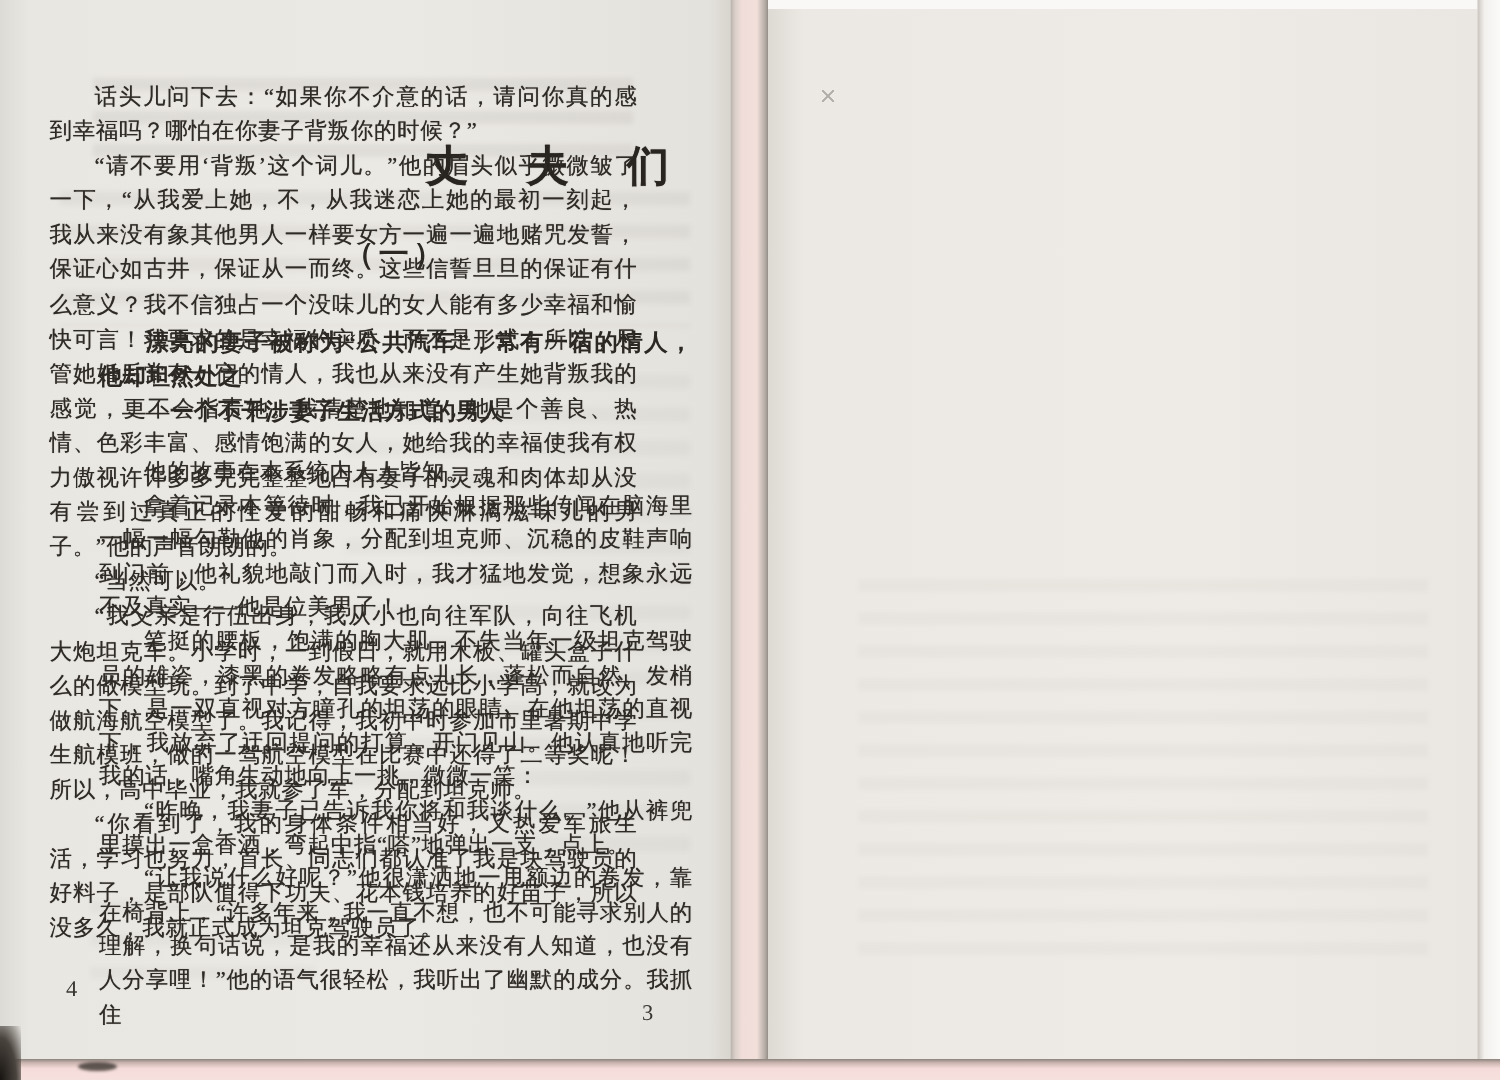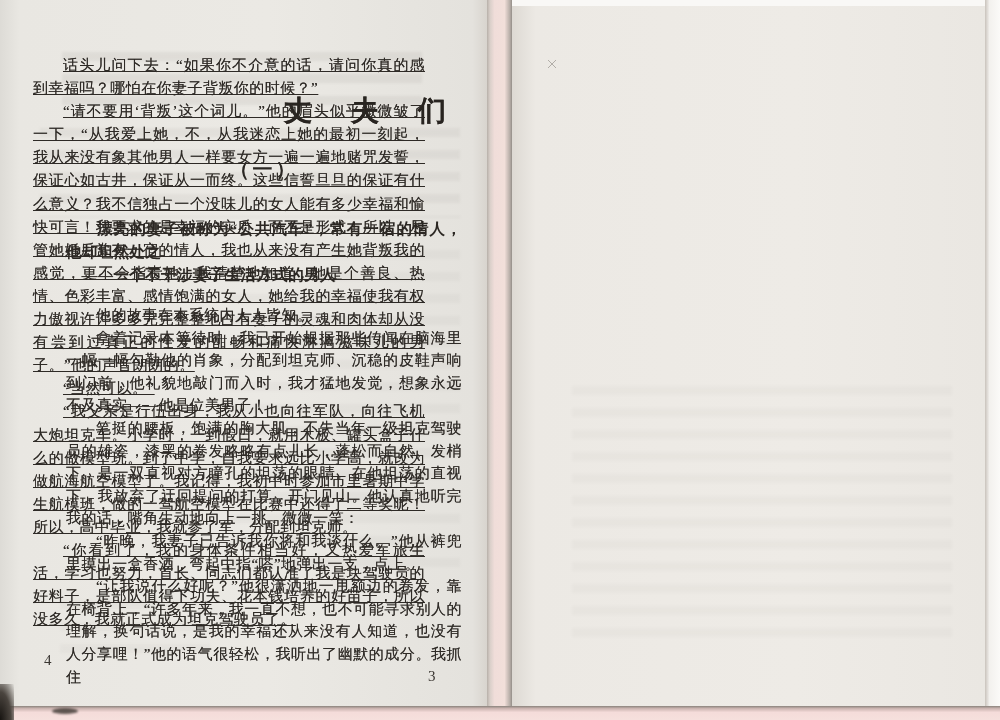--- a/index.html
+++ b/index.html
@@ -27,21 +27,21 @@
   
   .bleed{position:absolute;filter:blur(1.6px);
         background:repeating-linear-gradient(180deg,rgba(110,104,97,.14) 0 9px,rgba(0,0,0,0) 9px 22px);}
   .bleed.b1{left:62px;top:52px;width:360px;height:58px;opacity:.65;}
   .bleed.b2{left:40px;top:128px;width:420px;height:90px;opacity:.5;}
   .bleed.b3{left:230px;top:250px;width:230px;height:330px;opacity:.35;}
   .bleed.b4{left:560px;top:380px;width:380px;height:260px;opacity:.28;}
   .bleed.b5{left:60px;top:600px;width:150px;height:60px;opacity:.3;}
   
   .lp-content{position:absolute;left:66px;width:396px;top:92px;color:#2f2b27;}
-  .rp-content{position:absolute;left:33px;width:392px;top:54px;color:#2e2a26;text-decoration:underline;}
+  .rp-content{position:absolute;left:33px;width:392px;top:54px;color:#2e2a26;}
   .doc-title{text-align:right;font-size:28px;font-weight:bold;letter-spacing:16px;
         padding-left:16px;color:#282420;margin:0 0 26px 0;
         text-shadow:0 0 .6px rgba(40,36,32,.9);}
   .section-no{text-align:center;font-size:20px;font-weight:bold;letter-spacing:3px;
         color:#2b2723;margin:0 0 34px 0;}
   .epigraph p{margin:0;font-weight:bold;font-size:15.5px;line-height:23px;
         letter-spacing:.4px;text-align:justify;color:#2b2723;}
   .epi-1{text-indent:2em;}
   .epi-2{text-indent:1em;}
   .epigraph{margin-bottom:18px;}

